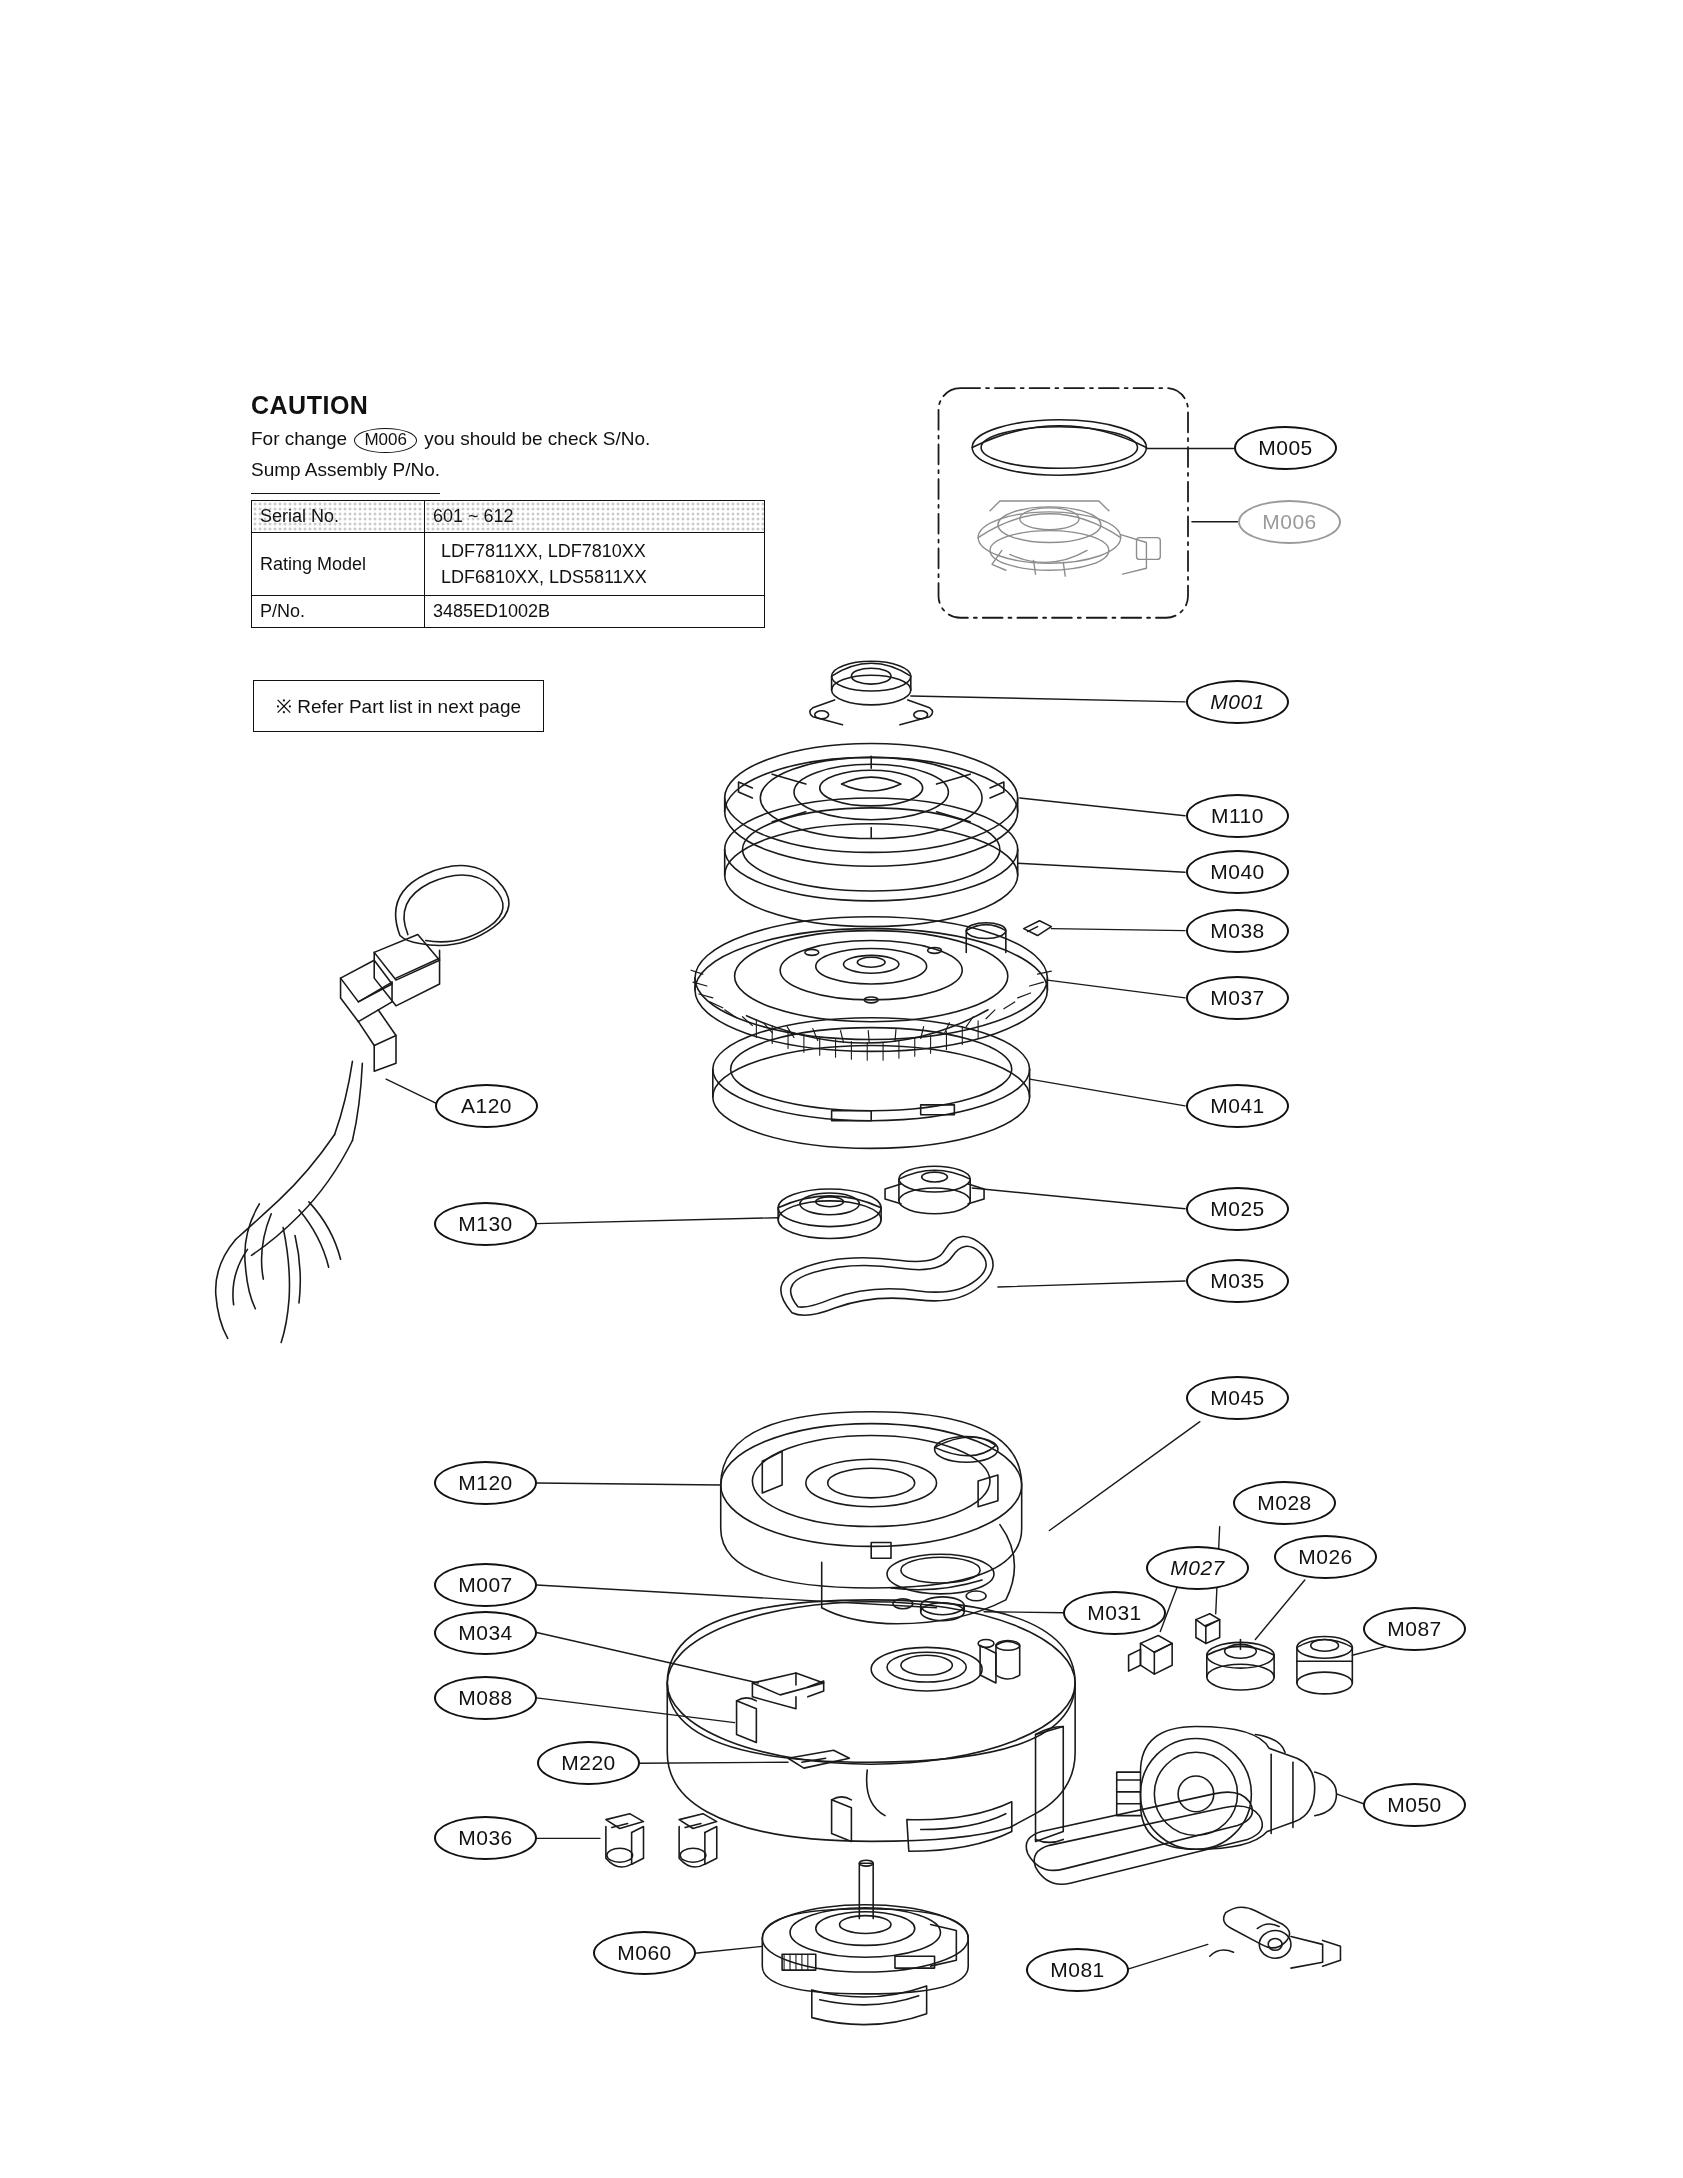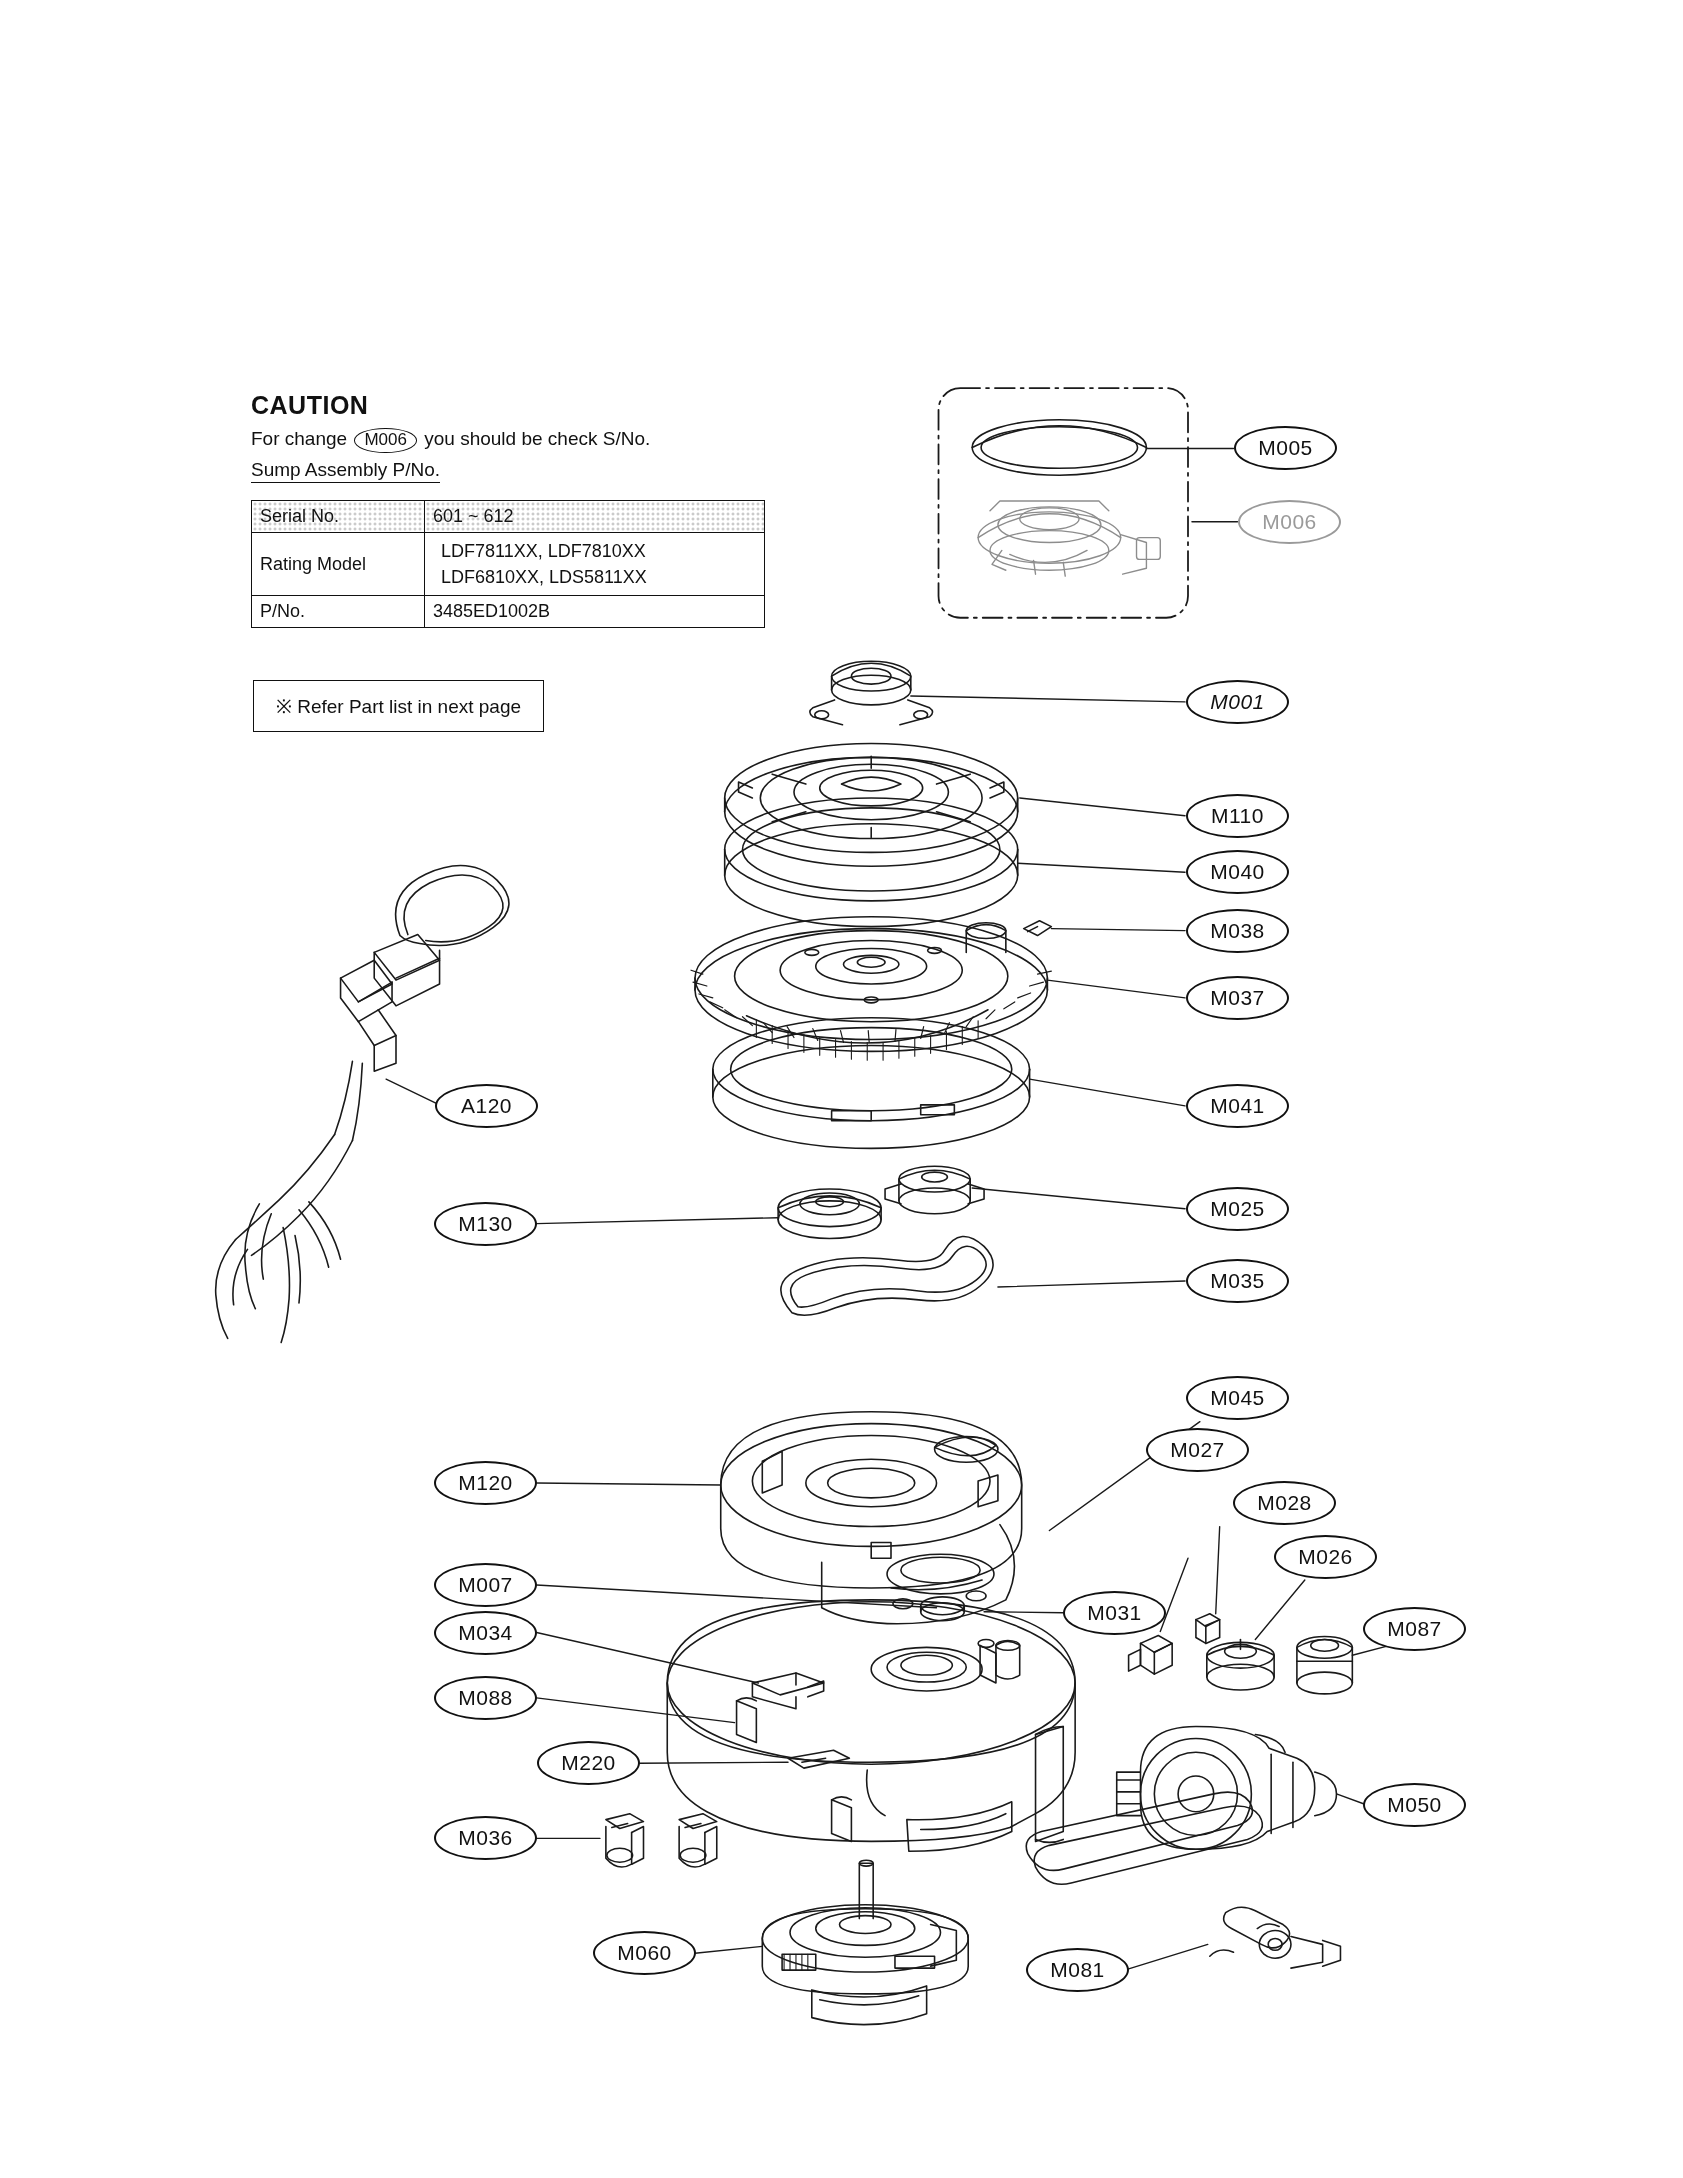--- a/index.html
+++ b/index.html
@@ -44,21 +44,21 @@
     font-size: 17px;
     line-height: 1.15;
     margin: 0 2px;
   }
   .caution-sub {
     position: absolute;
     left: 251px; top: 459px;
     font-size: 19px;
     white-space: nowrap;
     border-bottom: 1.6px solid #111;
-    padding-bottom: 1px;
+    padding-bottom: 12px;
   }
 
   
   table.spec {
     position: absolute;
     left: 251px; top: 500px;
     border-collapse: collapse;
     font-size: 18px;
   }
   table.spec td {
@@ -566,21 +566,21 @@
       </div>
       <div class="bubble" style="left: 1237px; top: 1398px;">
         <span>M045</span>
       </div>
       <div class="bubble" style="left: 485px; top: 1483px;">
         <span>M120</span>
       </div>
       <div class="bubble" style="left: 1284px; top: 1503px;">
         <span>M028</span>
       </div>
-      <div class="bubble" style="left: 1197px; top: 1450px;">
+      <div class="bubble" style="left: 1197px; top: 1568px; font-style: italic;">
         <span>M027</span>
       </div>
       <div class="bubble" style="left: 1325px; top: 1557px;">
         <span>M026</span>
       </div>
       <div class="bubble" style="left: 485px; top: 1585px;">
         <span>M007</span>
       </div>
       <div class="bubble" style="left: 1114px; top: 1613px;">
         <span>M031</span>

